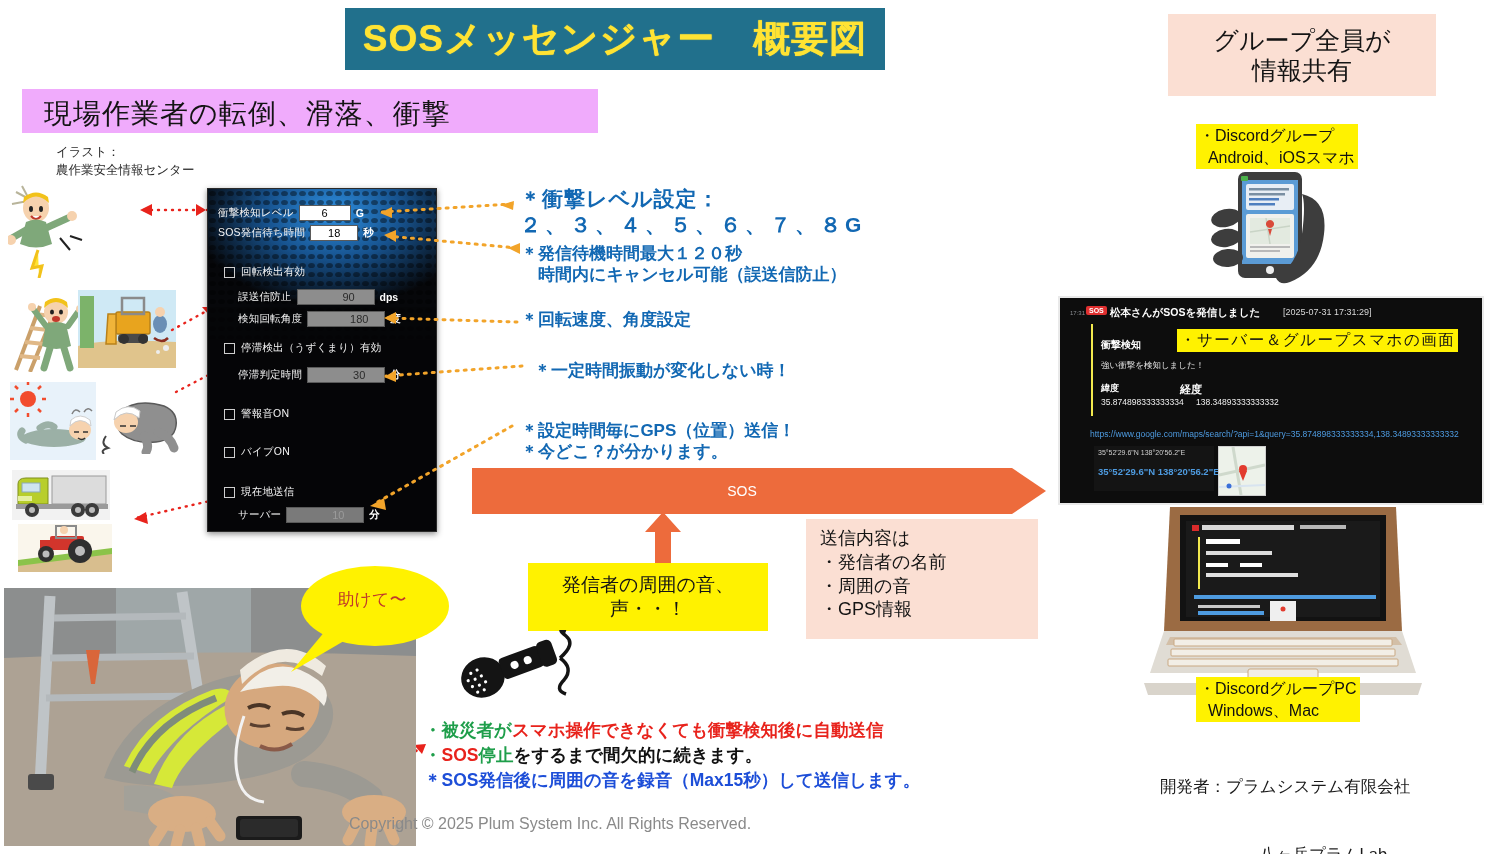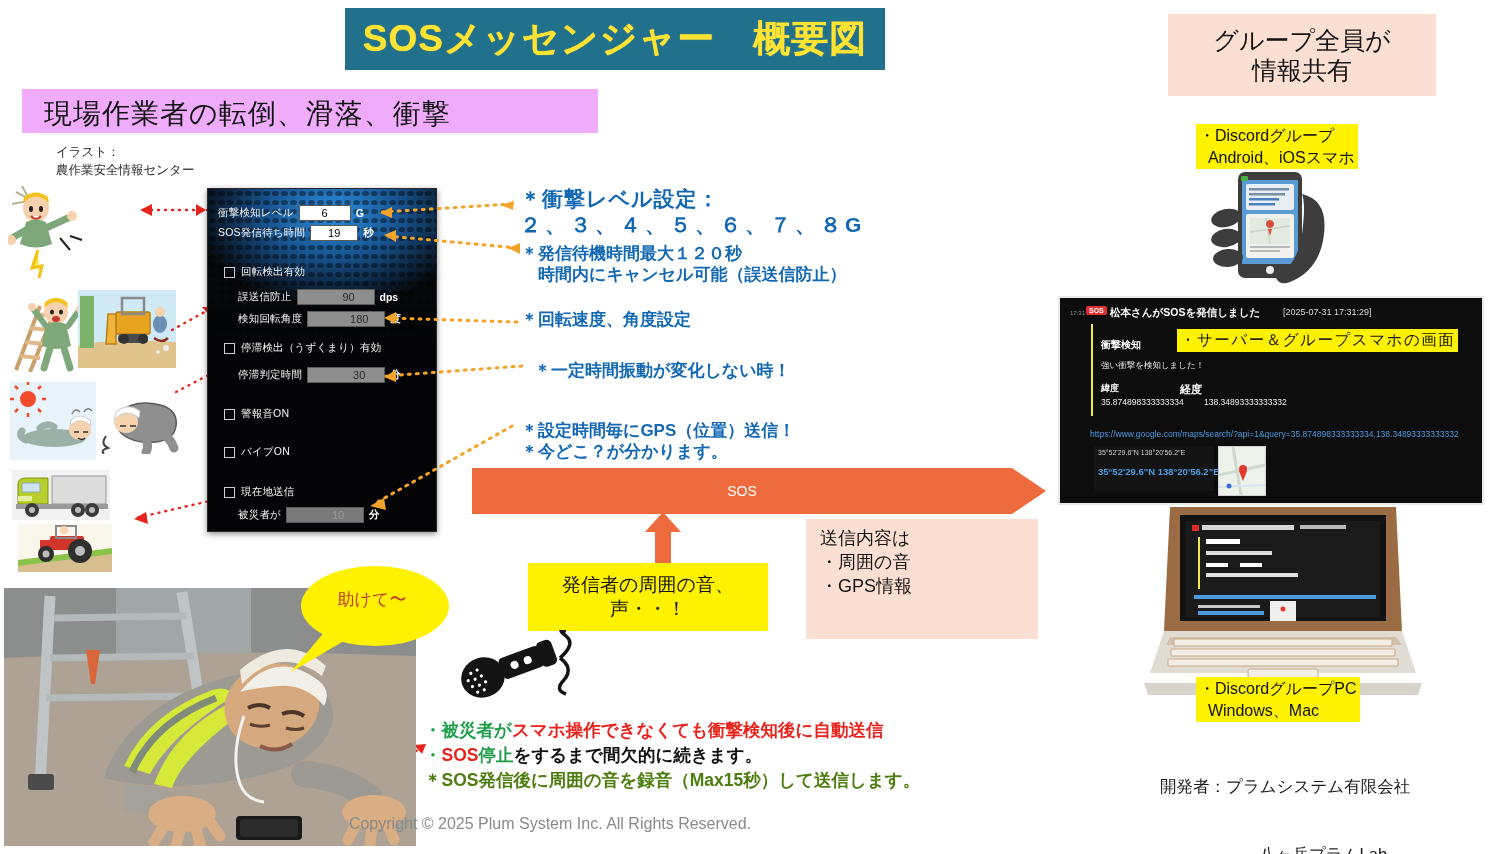--- a/index.html
+++ b/index.html
@@ -125,21 +125,21 @@
   
   #mic{left:452px;top:630px;width:130px;height:75px;}
 
   
   #bottom-text{left:424px;top:718px;width:650px;}
   #bottom-text div{
     font-size:17.5px;font-weight:bold;line-height:1.42;white-space:nowrap;
   }
   .t-green{color:#1E9E4A;}
   .t-red{color:#E8231C;}
-  .t-blue{color:#4d7c0f;}
+  .t-blue{color:#1d4ed8;}
   .t-black{color:#111;}
 
   
   #copyright{
     left:0;top:815px;width:1100px;text-align:center;
     color:#8a8a8a;font-size:16px;
   }
 
   
   #share-box{
@@ -176,21 +176,21 @@
     font-size:7px;font-weight:bold;padding:1px 3px;border-radius:2px;
   }
   #dm-title{left:50px;top:8px;font-size:10.5px;color:#fff;font-weight:bold;}
   #dm-stamp{left:223px;top:9px;font-size:9px;color:#d8d8d8;}
   #dm-bar{left:31px;top:26px;width:2px;height:92px;background:#F2E94E;}
   #dm-h1{left:41px;top:40px;font-size:10px;color:#fff;font-weight:bold;}
   #dm-sub{left:41px;top:62px;font-size:8.5px;color:#e2e2e2;}
   #dm-lat-l{left:41px;top:84px;font-size:9px;color:#fff;font-weight:bold;}
   #dm-lon-l{left:120px;top:84px;font-size:11px;color:#fff;font-weight:bold;}
   #dm-lat-v{left:41px;top:99px;font-size:8.5px;color:#efefef;}
-  #dm-lon-v{left:136px;top:99px;font-size:8.5px;color:#efefef;margin-left:8px;}
+  #dm-lon-v{left:136px;top:99px;font-size:8.5px;color:#efefef;}
   #dm-url{left:30px;top:131px;font-size:8.5px;color:#4E9BE0;}
   #dm-card{left:34px;top:148px;width:120px;height:45px;background:#141414;}
   #dm-c1{left:38px;top:151px;font-size:7px;color:#cfcfcf;}
   #dm-c2{left:38px;top:168px;font-size:9.5px;color:#4E9BE0;font-weight:bold;}
   #dm-map{left:158px;top:148px;width:46px;height:48px;background:#e8eee6;border:1px solid #cfcfcf;}
 </style>
 </head>
 <body>
 
 <div id="page">
@@ -365,21 +365,21 @@
     </svg>
 
     <div class="panel-row" style="left:10px;top:16px;">
       <span class="panel-label">衝撃検知レベル</span>
       <span class="fld white" style="width:50px;">6</span>
       <span class="unit">G</span>
     </div>
 
     <div class="panel-row" style="left:10px;top:36px;">
       <span class="panel-label">SOS発信待ち時間</span>
-      <span class="fld white" style="width:46px;">19</span>
+      <span class="fld white" style="width:46px;">18</span>
       <span class="unit">秒</span>
     </div>
 
     <div class="panel-row" style="left:16px;top:76px;">
       <span class="cbx"></span>
       <span class="panel-label">回転検出有効</span>
     </div>
 
     <div class="panel-row" style="left:30px;top:100px;">
       <span class="panel-label">誤送信防止</span>
@@ -413,21 +413,21 @@
       <span class="cbx"></span>
       <span class="panel-label">バイブON</span>
     </div>
 
     <div class="panel-row" style="left:16px;top:296px;">
       <span class="cbx"></span>
       <span class="panel-label">現在地送信</span>
     </div>
 
     <div class="panel-row" style="left:30px;top:318px;">
-      <span class="panel-label">被災者が</span>
+      <span class="panel-label">サーバー</span>
       <span class="fld grey dim" style="width:50px;">10</span>
       <span class="unit">分</span>
     </div>
   </div>
 
   <svg class="abs" style="left:362px;top:196px;width:160px;height:26px;">
     <path d="M150 8 L20 16" stroke="#F2A42A" stroke-width="3" stroke-dasharray="2 6" stroke-linecap="round" fill="none"></path>
     <path d="M156 5 L142 9 L155 14 Z" fill="#F2A42A" transform="translate(-4,0)"></path>
     <path d="M18 17 L30 11 L30 22 Z" fill="#F2A42A"></path>
   </svg>
@@ -470,20 +470,21 @@
     </svg>
   </div>
 
   <div class="abs" id="sound-box">
     <div>発信者の周囲の音、</div>
     <div>声・・！</div>
   </div>
 
   <div class="abs" id="contents-box">
     <div>送信内容は</div>
+    <div>・発信者の名前</div>
     <div>・周囲の音</div>
     <div>・GPS情報</div>
   </div>
 
   <div class="abs" style="left:4px;top:588px;width:412px;height:258px;overflow:hidden;background:#9b9489;">
     <svg width="412" height="258" viewBox="0 0 412 258">
       <rect width="412" height="258" fill="#A69E92"></rect>
       <rect x="0" y="0" width="412" height="72" fill="#8C8E8E"></rect>
       <rect x="112" y="0" width="135" height="72" fill="#9FA7A8"></rect>
       <path d="M0 70 q200 -10 412 -2 L412 258 L0 258 Z" fill="#ADA294"></path>

